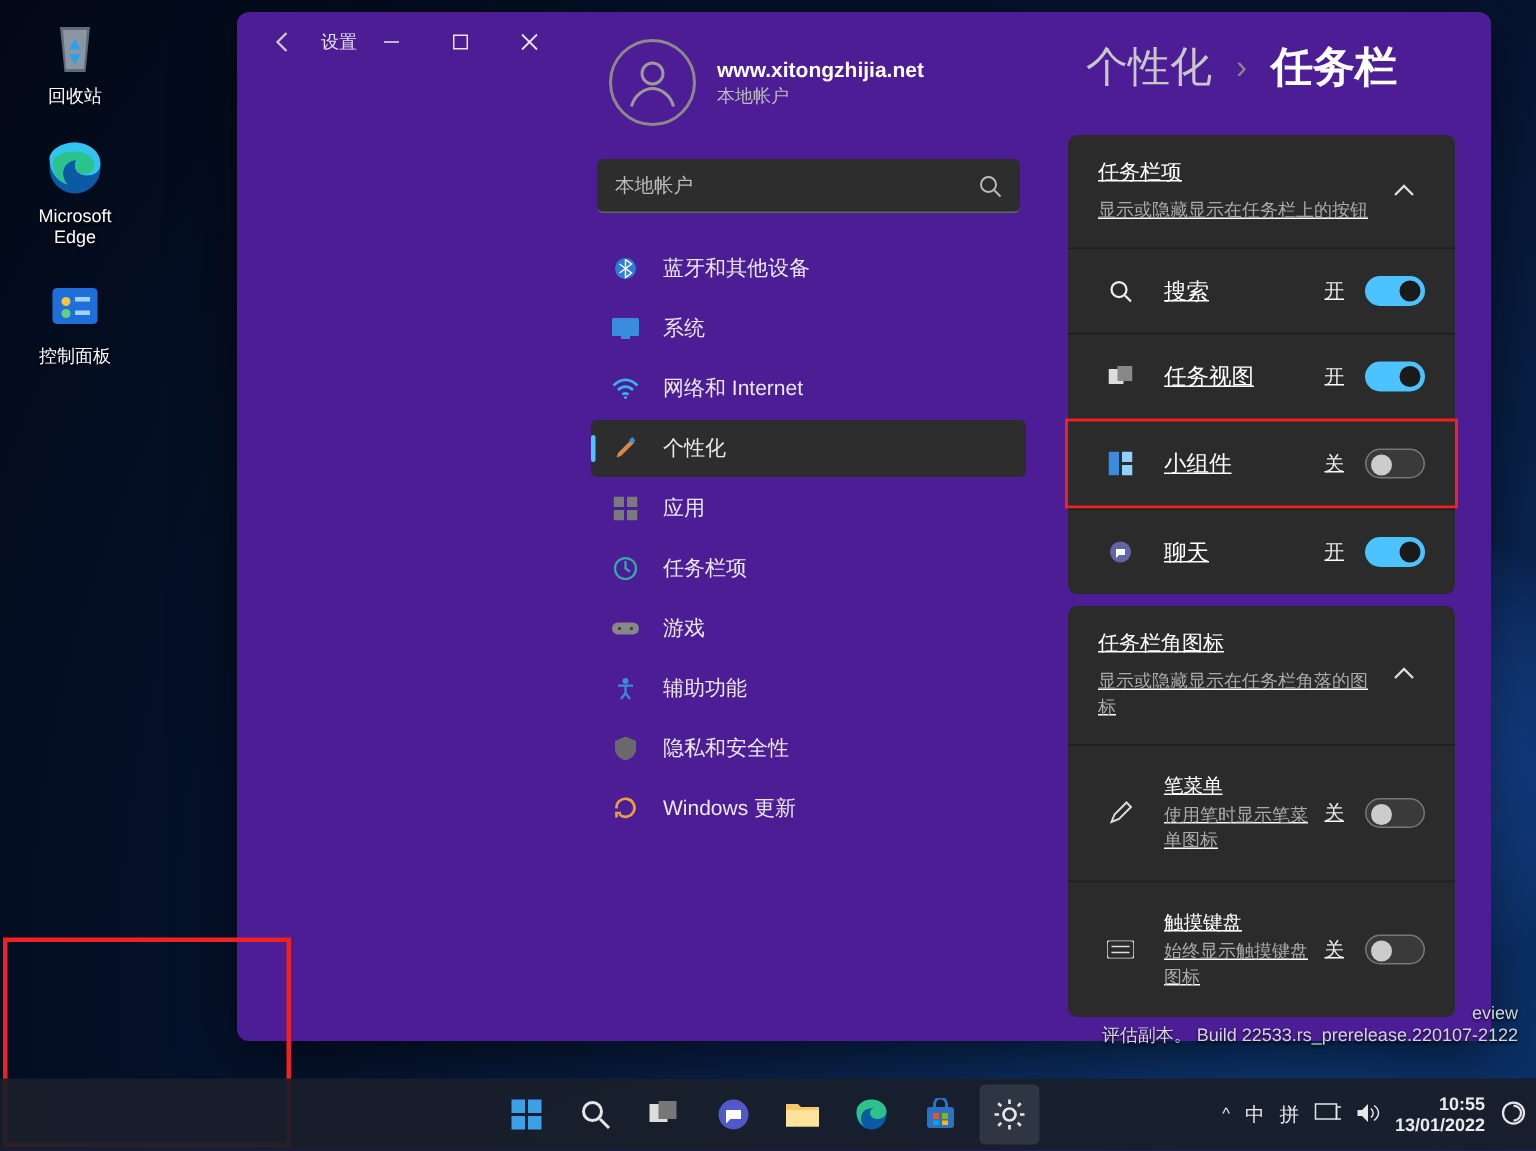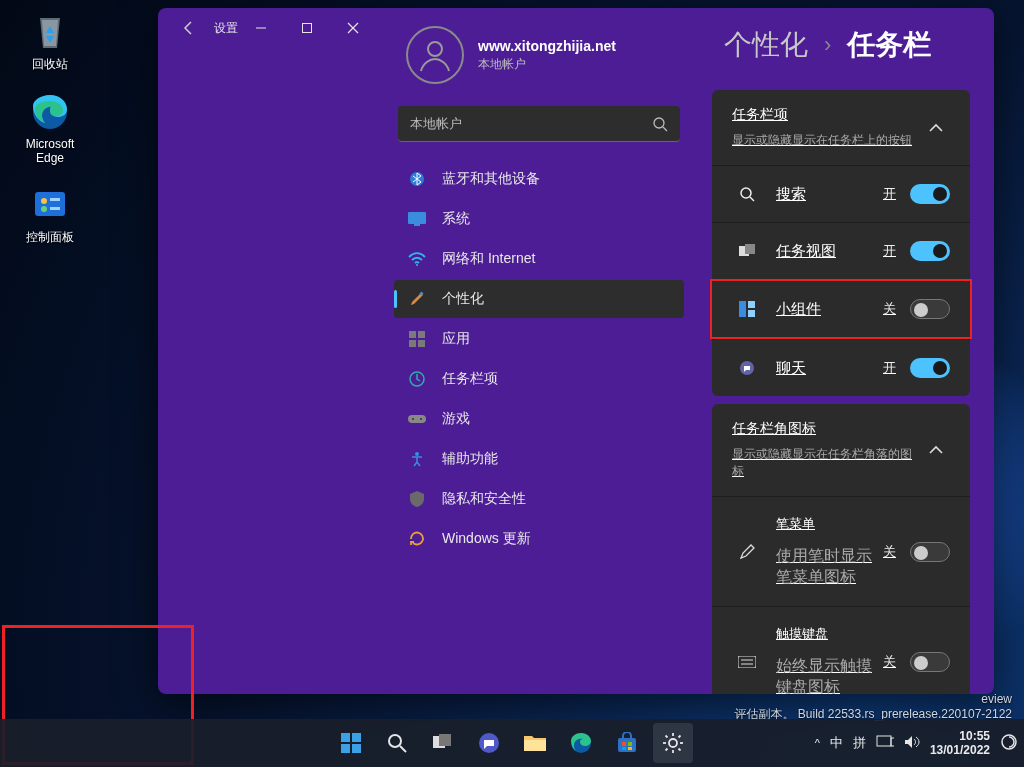--- a/index.html
+++ b/index.html
@@ -36,36 +36,36 @@
   .breadcrumb .crumb2 { font-weight:600; }
   .group { background:#2b2b2b; border-radius:6px; margin-bottom:8px;text-decoration:underline; }
   .group-header { display:flex; align-items:center; padding:16px 20px; cursor:pointer; }
   .group-header .gtitle { font-size:14px; }
   .group-header .gsub { font-size:12px; color:#aaa; margin-top:8px; }
   .group-header .ghead-left { flex:1; }
   .chev { width:28px; text-align:center; color:#ddd;}
   .option-row { display:flex; align-items:center; padding:18px 20px 18px 64px; border-top:1px solid #1e1e1e; cursor:pointer; }
   .option-row .row-ic { width:22px; margin-left:-40px; margin-right:18px; display:flex; align-items:center; justify-content:center;}
   .option-row .olabel { flex:1; font-size:15px; }
-  .option-row .osub { font-size:16px; color:#aaa; margin-top:13px;}
+  .option-row .osub { font-size:12px; color:#aaa; margin-top:2px;}
   .option-row .state { font-size:13px; margin-right:14px; color:#eee; }
   .toggle { width:40px; height:20px; border-radius:10px; position:relative; cursor:pointer;}
   .toggle.on { background:#4cc2ff; }
   .toggle.off { background:#3a3a3a; border:1px solid #777;}
   .toggle .knob { position:absolute; top:3px; width:14px; height:14px; border-radius:50%; background:#111; }
   .toggle.on .knob { right:3px; background:#1a1a1a;}
   .toggle.off .knob { left:3px; background:#ccc; }
   .highlight-red { border:2px solid #e22; }
   .taskbar { position:absolute; left:0; right:0; bottom:0; height:48px; background:rgba(25,30,42,.92); display:flex; align-items:center; }
   .taskbar .center-apps { position:absolute; left:50%; transform:translateX(-50%); display:flex; gap:6px; }
   .tbtn { width:40px; height:40px; display:flex; align-items:center; justify-content:center; border-radius:4px; cursor:pointer;}
   .tray { position:absolute; right:6px; display:flex; align-items:center; gap:10px; color:#eaeaea; font-size:12px; }
   .tray .ime { display:flex; gap:10px; font-size:13px;}
   .tray .clock { text-align:right; line-height:1.2;font-weight:bold; }
-  .watermark { position:absolute; right:12px; bottom:44px; color:#cfd6e0; font-size:12px; text-align:right; text-shadow:0 1px 2px #000; }
+  .watermark { position:absolute; right:12px; bottom:68px; color:#cfd6e0; font-size:12px; text-align:right; text-shadow:0 1px 2px #000; }
   .red-box-bl { position:absolute; left:2px; bottom:2px; width:192px; height:140px; border:3px solid #e22; }
   .group2 .option-row .row-ic { margin-left:-40px;}
 </style>
 </head>
 <body>
 
 <div class="wallpaper">
     <div class="bloom"></div>
   </div>
 

